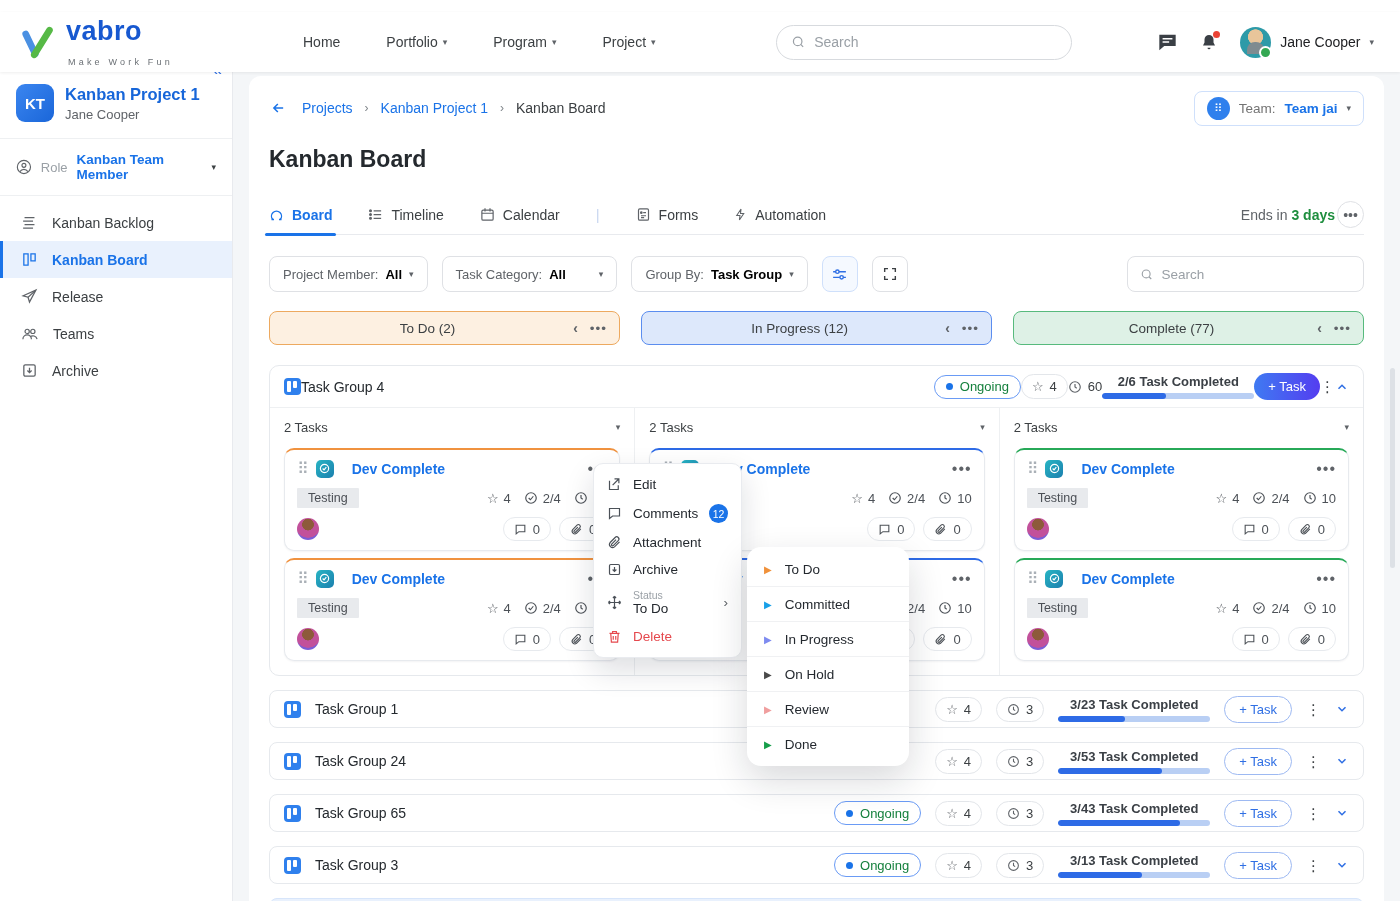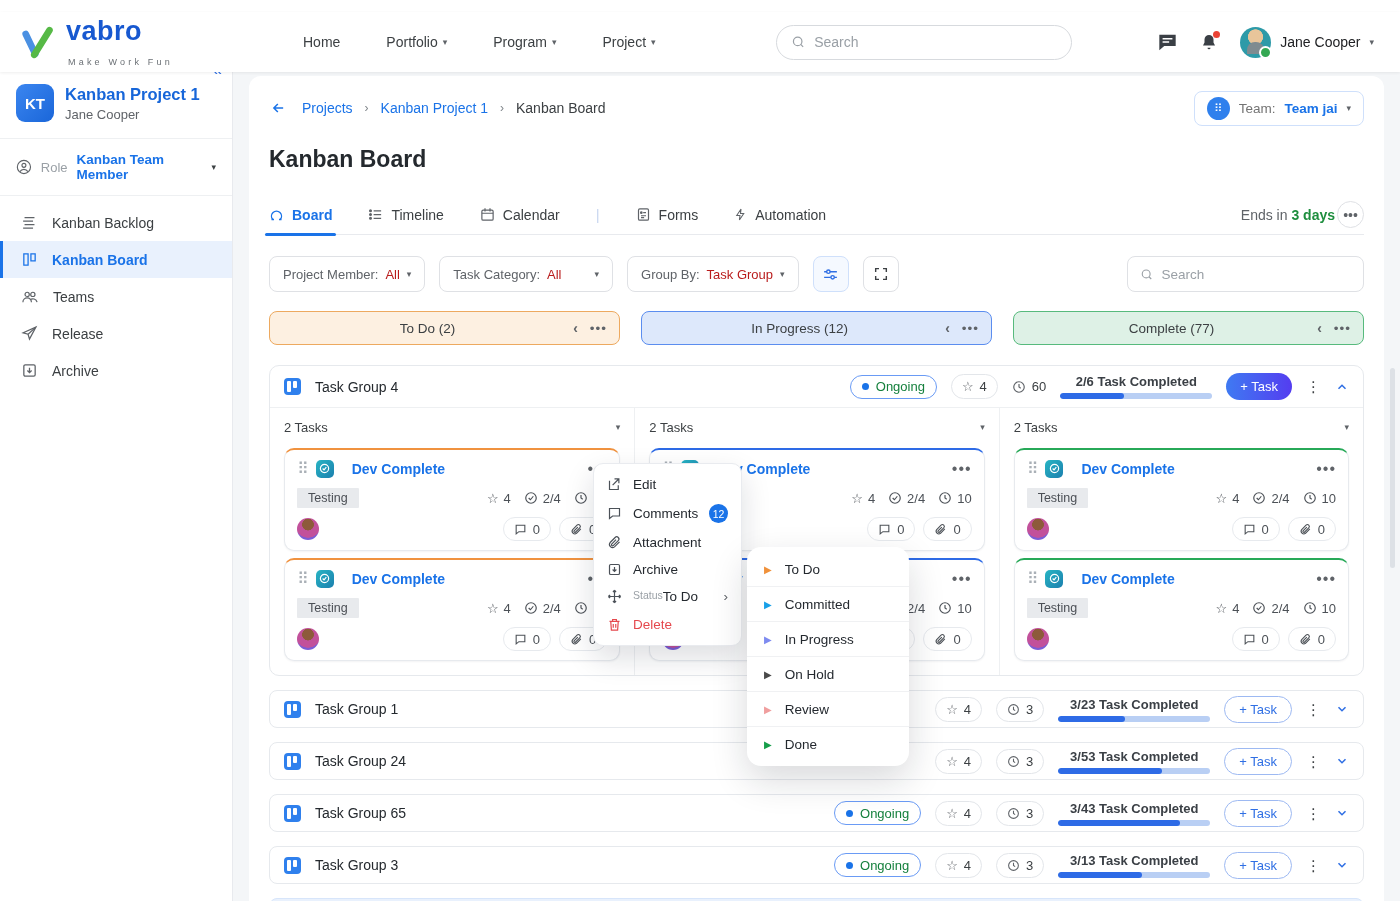--- a/index.html
+++ b/index.html
@@ -67,38 +67,38 @@
   .tab.active .ic{color:#1a73e8}
   .tab.active:after{content:"";position:absolute;left:-4px;right:-4px;bottom:-1px;height:3px;border-radius:3px;background:#1a73e8}
   .tab-div{color:#c9d7f0;margin-right:36px;font-size:15px}
   .ends{margin-left:auto;display:flex;align-items:center;gap:2px}
   .ends-t{font-size:14px;color:#5f6368}
   .ends-v{color:#1e8e3e;font-weight:600}
   .dots-circle{width:27px;height:27px;border:1px solid #dfe1e5;border-radius:50%;display:flex;align-items:center;justify-content:center;color:#5f6368;font-size:14px;cursor:pointer}
   
   .filters{display:flex;align-items:center;margin-top:21px;gap:14px}
   .fpill{height:36px;border:1px solid #dfe1e5;border-radius:8px;display:flex;align-items:center;gap:7px;padding:0 13px;font-size:13px;color:#5f6368;cursor:pointer}
-  .fpill b{color:#b91c1c;font-weight:400}
+  .fpill b{color:#000000;font-weight:700}
   .sq-btn{width:36px;height:36px;border:1px solid #dfe1e5;border-radius:8px;display:flex;align-items:center;justify-content:center;color:#3c4043;cursor:pointer}
   .sq-btn.blue{border-color:#cfe0fb;background:#f5f9ff;color:#2f6fe4}
   .fsearch{margin-left:auto;width:237px;height:36px;border:1px solid #dfe1e5;border-radius:8px;display:flex;align-items:center;gap:8px;padding:0 12px;color:#9aa0a6}
   .fsearch input{border:0;outline:0;width:100%;font-size:13.5px;background:transparent}
   .fsearch input::placeholder{color:#9aa0a6}
   
   .cols-head{display:grid;grid-template-columns:1fr 1fr 1fr;gap:21px;margin-top:19px}
   .col-head{height:34px;border-radius:8px;display:flex;align-items:center;padding:0 12px;font-size:13.5px;color:#3c4043;border:1px solid}
   .col-head .title{flex:1;text-align:center}
   .col-head .lt{font-size:14px;color:#5f6368;margin-right:12px;cursor:pointer;font-weight:600}
   .col-head .mn{color:#5f6368;cursor:pointer;letter-spacing:1px}
   .ch-todo{background:#fdf0e1;border-color:#eda95f}
   .ch-prog{background:#dde8fb;border-color:#5b8def}
   .ch-done{background:#def1e6;border-color:#57ba7d}
   
   .group{border:1px solid #e6e9ed;border-radius:10px;margin-top:20px;background:#fff}
-  .g-head{display:flex;align-items:center;height:42px;padding:0 14px;border-bottom:1px solid #eef0f2;gap:14px}
+  .g-head{display:flex;align-items:center;height:42px;padding:0 14px;border-bottom:1px solid #eef0f2;}
   .g-ic{width:17px;height:17px;border-radius:4px;background:#2f80ed;position:relative;flex:0 0 auto}
   .g-ic:before{content:"";position:absolute;left:3px;top:3px;width:4px;height:11px;background:#fff;border-radius:1px}
   .g-ic:after{content:"";position:absolute;left:9px;top:3px;width:4px;height:7px;background:#fff;border-radius:1px}
   .g-name{font-size:14px;color:#24292e}
   .ongoing{display:flex;align-items:center;gap:7px;height:24px;border:1.5px solid #6a9bf5;border-radius:13px;padding:0 11px;color:#15803d;font-size:13px}
   .ongoing:before{content:"";width:7px;height:7px;border-radius:50%;background:#1a73e8}
   .stat-pill{display:flex;align-items:center;gap:6px;height:25px;border:1px solid #e3e6ea;border-radius:13px;padding:0 10px;font-size:13px;color:#3c4043}
   .stat-plain{display:flex;align-items:center;gap:6px;font-size:13px;color:#3c4043}
   .stat-ic{color:#5f6368}
   .prog{width:152px;text-align:center}
@@ -135,21 +135,21 @@
   .cpill{display:flex;align-items:center;gap:6px;height:24px;border:1px solid #e7eaee;border-radius:13px;padding:0 10px;font-size:13px;color:#4c5157}
   
   .grow{height:38px;border:1px solid #e6e9ed;border-radius:8px;margin-top:14px;display:flex;align-items:center;padding:0 14px;gap:14px;background:#fff}
   .grow.indep{background:#e9f1fd;border-color:#d7e5fa}
   .grow .g-name{white-space:nowrap}
   
   .ctx{position:absolute;left:593px;top:463px;width:149px;background:#fff;border:1px solid #e9ebef;border-radius:10px;box-shadow:0 12px 30px rgba(16,24,40,.14);padding:7px 0;z-index:40}
   .ctx-item{display:flex;align-items:center;gap:11px;padding:6px 13px;font-size:13.5px;color:#24292f;cursor:pointer}
   .ctx-item .ic{color:#4b5158;flex:0 0 auto}
   .ctx-badge{margin-left:auto;width:19px;height:19px;border-radius:50%;background:#1a73e8;color:#fff;font-size:10.5px;display:flex;align-items:center;justify-content:center}
-  .ctx-status .lines{display:flex;line-height:1.15}
+  .ctx-status .lines{display:flex;flex-direction:column;line-height:1.15}
   .ctx-status .s1{font-size:10.5px;color:#9aa0a6}
   .ctx-status .s2{font-size:13.5px;color:#24292f}
   .ctx-status .chv{margin-left:auto;color:#5f6368}
   .ctx-item.danger,.ctx-item.danger .ic{color:#e5484d}
   
   .sub{position:absolute;left:747px;top:547px;width:162px;background:#fff;border-radius:14px;box-shadow:0 14px 36px rgba(16,24,40,.16);padding:5px 0;z-index:41}
   .sub-item{display:flex;align-items:center;gap:13px;padding:9.5px 17px;font-size:13.5px;color:#24292f;cursor:pointer}
   .sub-item + .sub-item{border-top:1px solid #f0f1f3}
   .tri{font-size:10px}
   
@@ -244,33 +244,33 @@
       <span>Kanban Backlog</span>
     </div>
     <div class="sb-item active">
       <svg class="ic" width="17" height="17" viewBox="0 0 24 24" fill="none" stroke="currentColor" stroke-width="1.8">
           <path d="M4 4h6v16H4z"></path>
           <path d="M14 4h6v10h-6z"></path>
         </svg>
       <span>Kanban Board</span>
     </div>
     <div class="sb-item">
+      <svg class="ic" width="17" height="17" viewBox="0 0 24 24" fill="none" stroke="currentColor" stroke-width="1.8">
+          <path d="M21 3L3 11l7 2 2 7z"></path>
+          <path d="M21 3l-11 10"></path>
+        </svg>
+      <span>Release</span>
+    </div>
+    <div class="sb-item">
       <svg class="ic" width="18" height="17" viewBox="0 0 24 24" fill="none" stroke="currentColor" stroke-width="1.7">
           <circle cx="8" cy="9" r="3"></circle>
           <circle cx="16" cy="9" r="3"></circle>
           <path d="M2 20a6 6 0 0 1 12 0M12 17a6 6 0 0 1 10 3"></path>
         </svg>
       <span>Teams</span>
-    </div>
-    <div class="sb-item">
-      <svg class="ic" width="17" height="17" viewBox="0 0 24 24" fill="none" stroke="currentColor" stroke-width="1.8">
-          <path d="M21 3L3 11l7 2 2 7z"></path>
-          <path d="M21 3l-11 10"></path>
-        </svg>
-      <span>Release</span>
     </div>
     <div class="sb-item">
       <svg class="ic" width="17" height="17" viewBox="0 0 24 24" fill="none" stroke="currentColor" stroke-width="1.8">
           <rect x="4" y="4" width="16" height="16" rx="2"></rect>
           <path d="M12 8v7M9 12l3 3 3-3"></path>
         </svg>
       <span>Archive</span>
     </div>
   </nav>
 </aside>

